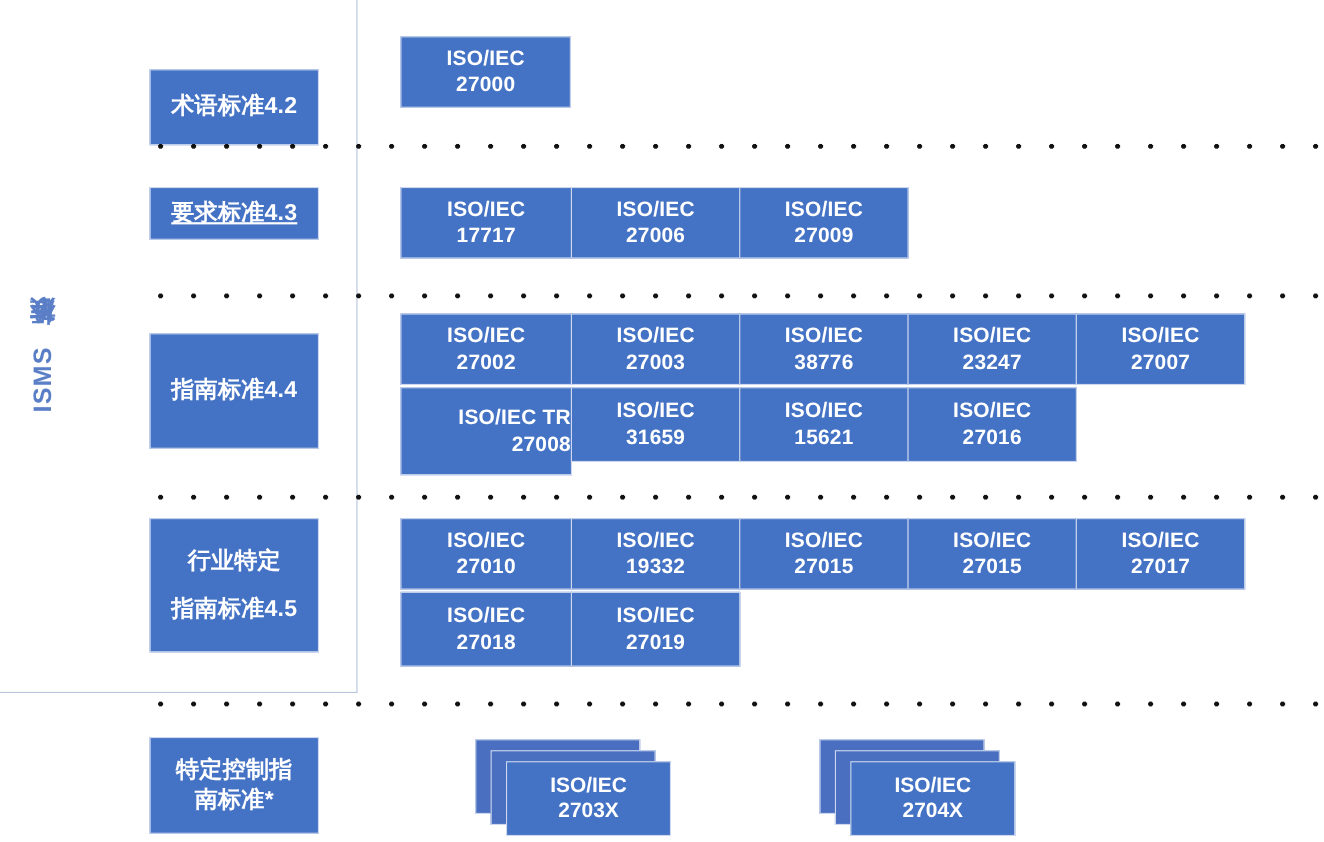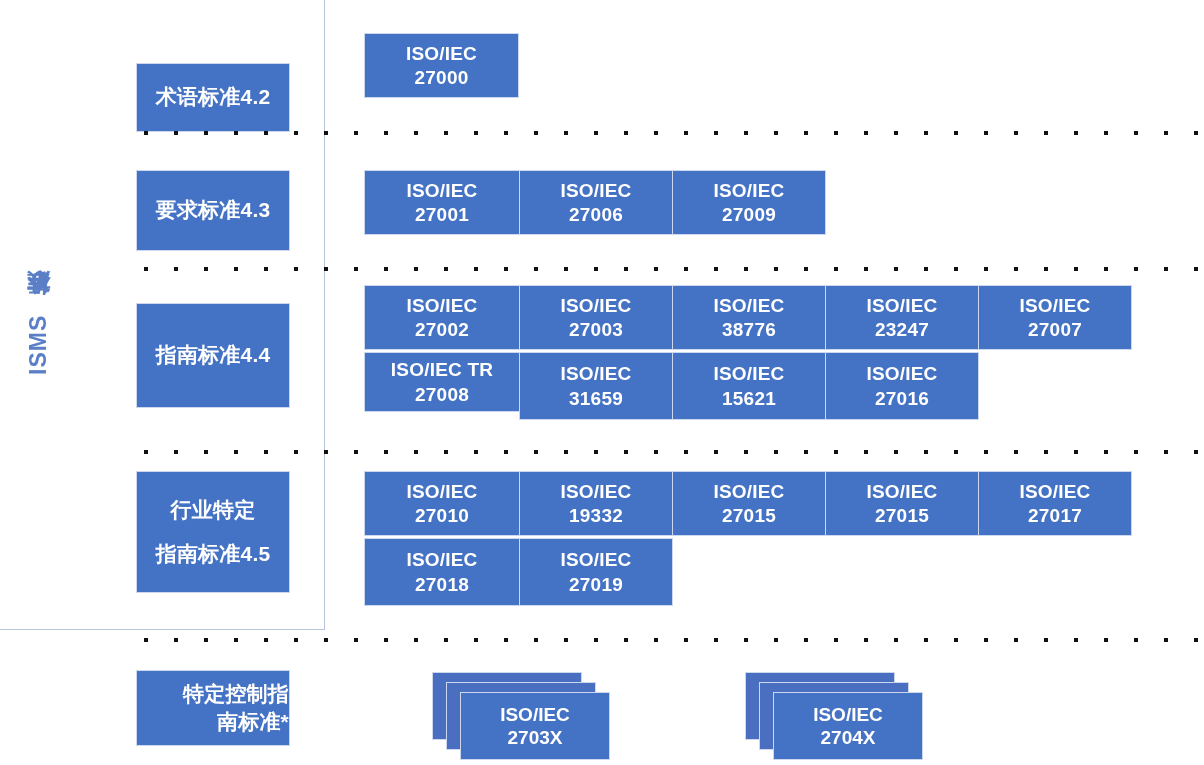--- a/index.html
+++ b/index.html
@@ -141,27 +141,27 @@
     <span class="l1">术语标准4.2</span>
   </div>
 
   <div class="node card card-iso" style="left:364px; top:33px; width:155px; height:65px;">
     <span class="l1">ISO/IEC</span>
     <span class="l2">27000</span>
   </div>
 
   <div class="dotted" style="left:131px; top:130px; width:1073px;"></div>
 
-  <div class="node card card-label" style="left:136px; top:170px; width:154px; height:81px;">
+  <div class="node card card-label" style="left:136px; top:170px; width:154px; height:48px;text-decoration:underline;">
     <span class="l1">要求标准4.3</span>
   </div>
 
   <div class="node card card-iso" style="left:364px; top:170px; width:156px; height:65px;">
     <span class="l1">ISO/IEC</span>
-    <span class="l2">27001</span>
+    <span class="l2">17717</span>
   </div>
   <div class="node card card-iso" style="left:519px; top:170px; width:154px; height:65px;">
     <span class="l1">ISO/IEC</span>
     <span class="l2">27006</span>
   </div>
   <div class="node card card-iso" style="left:672px; top:170px; width:154px; height:65px;">
     <span class="l1">ISO/IEC</span>
     <span class="l2">27009</span>
   </div>
 
@@ -185,21 +185,21 @@
   </div>
   <div class="node card card-iso" style="left:825px; top:285px; width:154px; height:65px;">
     <span class="l1">ISO/IEC</span>
     <span class="l2">23247</span>
   </div>
   <div class="node card card-iso" style="left:978px; top:285px; width:154px; height:65px;">
     <span class="l1">ISO/IEC</span>
     <span class="l2">27007</span>
   </div>
 
-  <div class="node card card-iso" style="left:364px; top:352px; width:156px; height:60px;">
+  <div class="node card card-iso" style="left:364px; top:352px; width:156px; height:80px;align-items:flex-end;">
     <span class="l1">ISO/IEC TR</span>
     <span class="l2">27008</span>
   </div>
   <div class="node card card-iso" style="left:519px; top:352px; width:154px; height:68px;">
     <span class="l1">ISO/IEC</span>
     <span class="l2">31659</span>
   </div>
   <div class="node card card-iso" style="left:672px; top:352px; width:154px; height:68px;">
     <span class="l1">ISO/IEC</span>
     <span class="l2">15621</span>
@@ -241,21 +241,21 @@
     <span class="l1">ISO/IEC</span>
     <span class="l2">27018</span>
   </div>
   <div class="node card card-iso" style="left:519px; top:538px; width:154px; height:68px;">
     <span class="l1">ISO/IEC</span>
     <span class="l2">27019</span>
   </div>
 
   <div class="dotted" style="left:131px; top:637px; width:1073px;"></div>
 
-  <div class="node card card-label" style="left:136px; top:670px; width:154px; height:76px;align-items:flex-end;">
+  <div class="node card card-label" style="left:136px; top:670px; width:154px; height:88px;">
     <span class="l1">特定控制指</span>
     <span class="l2">南标准*</span>
   </div>
 
   <div class="stack" style="left:432px; top:672px; width:180px; height:92px;">
     <div class="layer l-back"></div>
     <div class="layer l-mid"></div>
     <div class="ghost">
       <span>ISO/IEC</span>
     </div>

